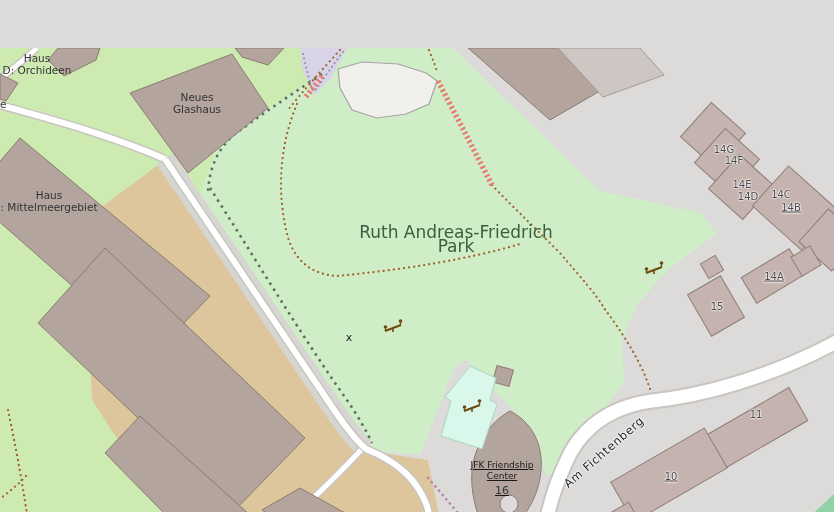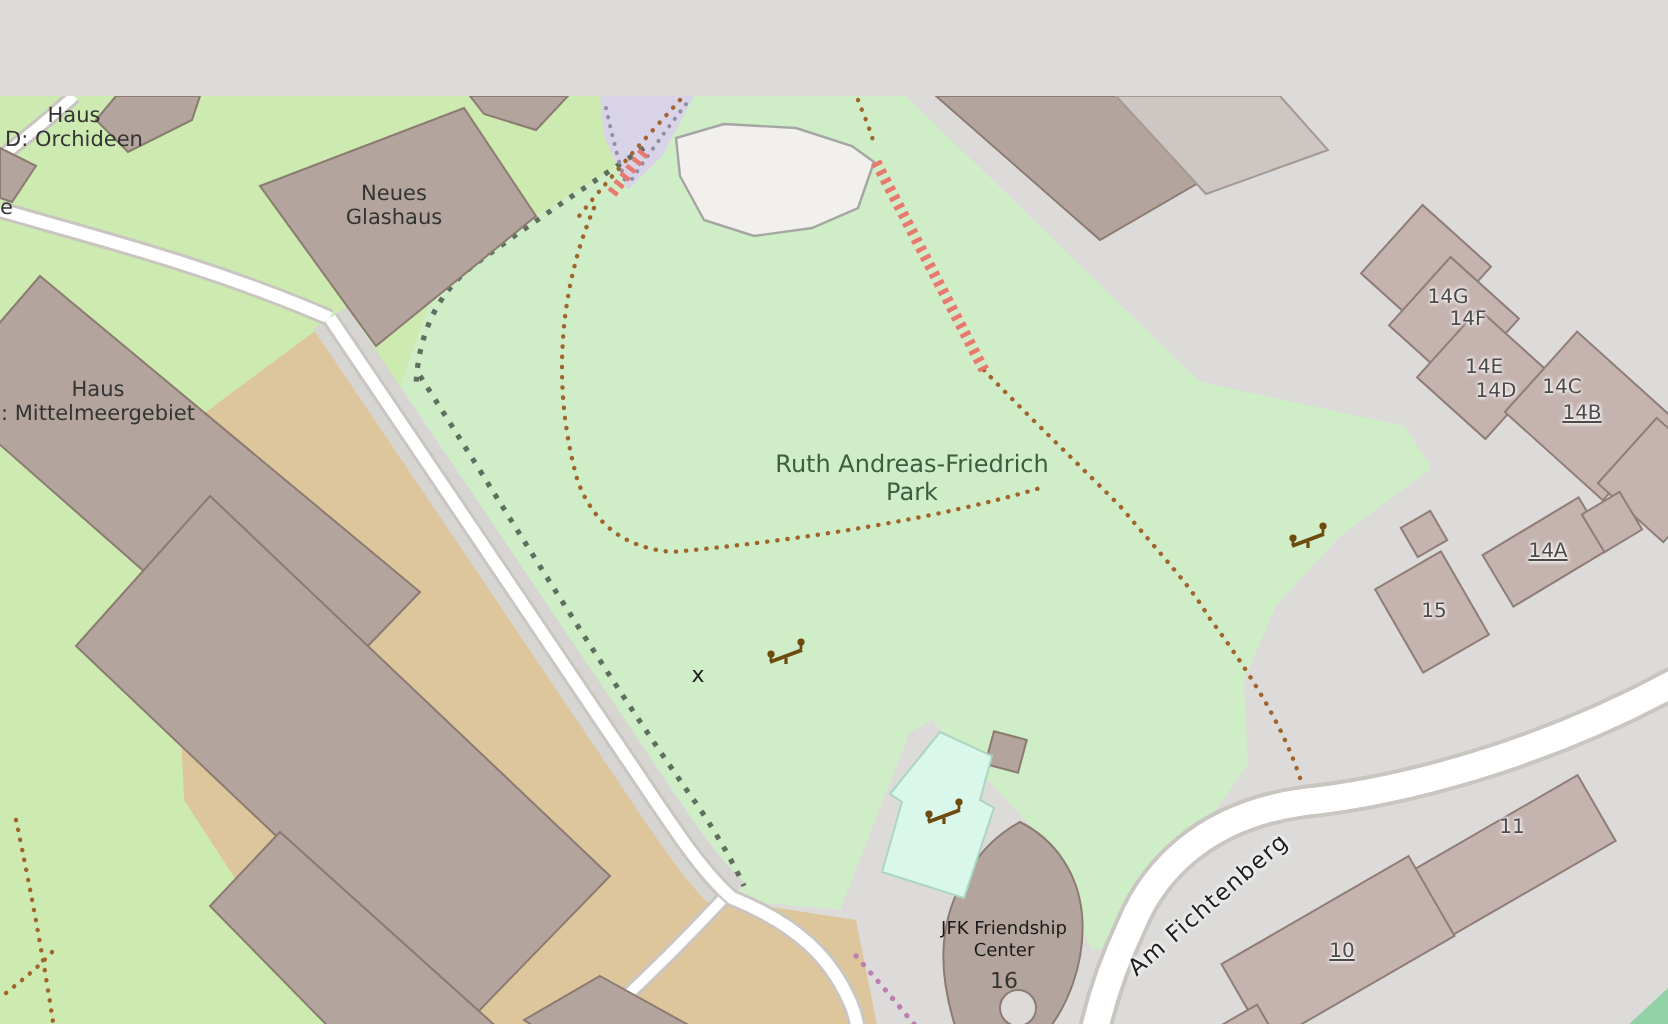--- a/index.html
+++ b/index.html
@@ -2,25 +2,25 @@
 <html><head>
 <meta charset="utf-8">
 <style>
   html,body{margin:0;padding:0;background:#dcdbd9;}
   #map{position:relative;width:834px;height:470px;overflow:hidden;font-family:"DejaVu Sans",sans-serif;margin-top:48px;}
   #map svg{position:absolute;left:0;top:0;}
   .lbl{position:absolute;transform:translate(-50%,-50%);text-align:center;
        font:10.5px "DejaVu Sans",sans-serif;color:#333;line-height:12px;white-space:nowrap;}
   .hn{position:absolute;transform:translate(-50%,-50%);font:10px "DejaVu Sans",sans-serif;color:#4b4b4b;
       text-shadow:0 0 2px #fff,0 0 2px #fff,0 0 2px #fff;white-space:nowrap;text-align:center;}
-  .park-label{font-size:12px;line-height:14px;color:#3d5c40;}
+  .park-label{font-size:17px;line-height:14px;color:#3d5c40;}
   .street-label{font-size:11.5px;letter-spacing:.8px;color:#1f1f1f;
       transform:translate(-50%,-50%) rotate(-41deg);
       text-shadow:0 0 2px #fff,0 0 2px #fff,0 0 3px #fff;}
-  .jfk-label{font-size:9px;line-height:11px;color:#1a1a1a;}
+  .jfk-label{font-size:9px;line-height:11px;color:#1a1a1a;text-decoration:underline;}
   .jfk-num{font-size:11px;margin-top:3px;color:#333;}
   .x-marker{font-size:11px;color:#222;}
   .edge-frag{transform:none;text-align:left;}
 </style>
 </head>
 <body>
 
 <div id="map">
 <svg width="834" height="512" viewBox="0 0 834 512">
   <defs>

